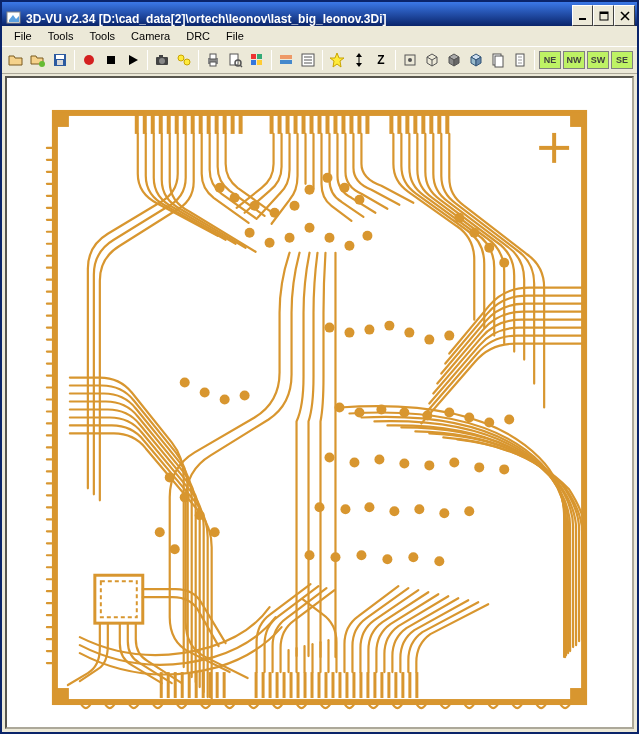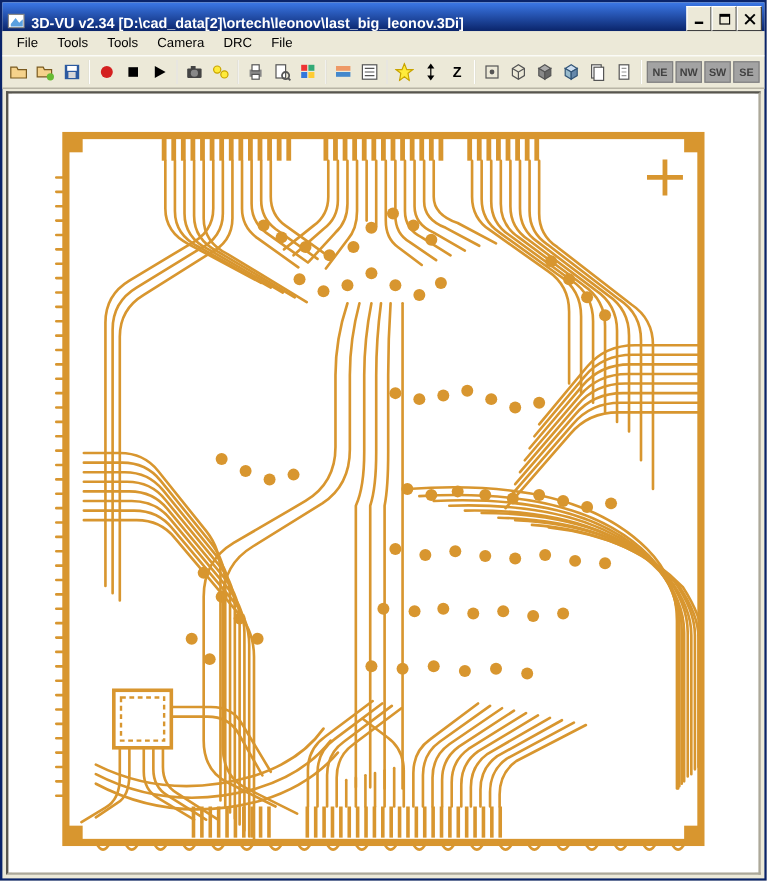--- a/index.html
+++ b/index.html
@@ -97,21 +97,21 @@
     background: #aca899;
     border-right: 1px solid #fff;
     margin: 0 3px;
     flex-shrink: 0;
   }
   .txt-btn {
     height: 18px;
     min-width: 22px;
     padding: 0 2px;
     border: 1px solid #808080;
-    background: #a3a3a3;
+    background: #bef264;
     font-size: 9px;
     font-weight: bold;
     color: #404040;
     display: inline-flex;
     align-items: center;
     justify-content: center;
     margin: 0 1px;
     cursor: default;
     flex-shrink: 0;
   }

